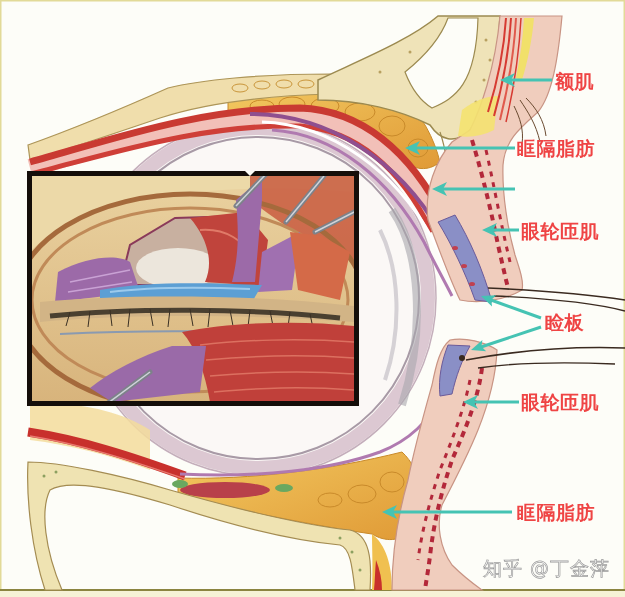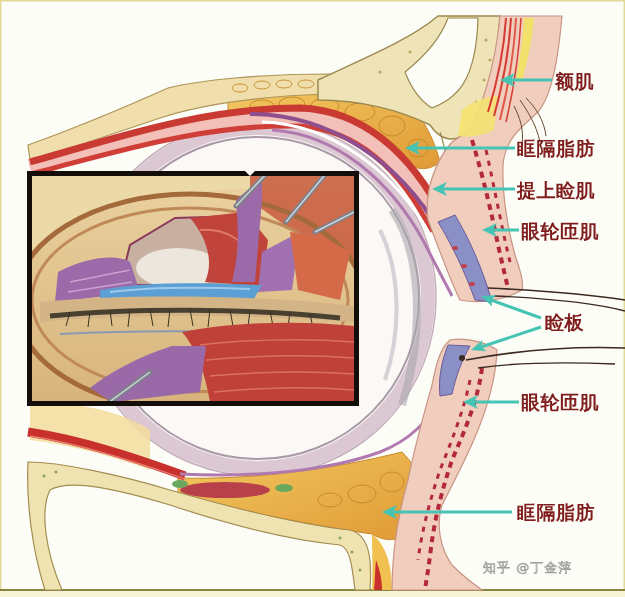--- a/index.html
+++ b/index.html
@@ -9,30 +9,30 @@
     height: 597px;
     overflow: hidden;
     background: #fdfdf8;
     font-family: "DejaVu Sans", "Liberation Sans", sans-serif;
   }
   #art { position: absolute; left: 0; top: 0; width: 625px; height: 597px; }
   .label {
     position: absolute;
     font-size: 19px;
     font-weight: bold;
-    color: #7f1d1d;
+    color: #ef4444;
     white-space: nowrap;
     line-height: 22px;
     letter-spacing: 0.5px;
   }
   .watermark {
     position: absolute;
     left: 483px;
     top: 556px;
-    font-size: 13px;
+    font-size: 19px;
     line-height: 24px;
     color: rgba(255,255,255,0.85);
     -webkit-text-stroke: 0.7px #9c9c9c;
     white-space: nowrap;
     letter-spacing: 1px;
   }
 </style>
 </head>
 <body>
 
@@ -214,20 +214,19 @@
         <polygon points="481,296 496.2,295.2 491.3,299.8 492,306.4"></polygon>
         <polygon points="471,350 486.2,351.3 481.4,346.6 482.4,339.9"></polygon>
         <polygon points="463,402 478,395 474,402 478,409"></polygon>
         <polygon points="382,512 397,505 393,512 397,519"></polygon>
       </g>
     </g>
   </svg>
 
   <div class="label" style="left:555px; top:70px;">额肌</div>
   <div class="label" style="left:517px; top:137px;">眶隔脂肪</div>
-  <div class="label" style="left:517px; top:179px;">提上睑肌</div>
   <div class="label" style="left:521px; top:220px;">眼轮匝肌</div>
   <div class="label" style="left:545px; top:311px;text-align:center;">睑板</div>
   <div class="label" style="left:521px; top:391px;">眼轮匝肌</div>
   <div class="label" style="left:517px; top:501px;">眶隔脂肪</div>
 
   <div class="watermark">知乎 @丁金萍</div>
 </div>
 
 </body></html>

